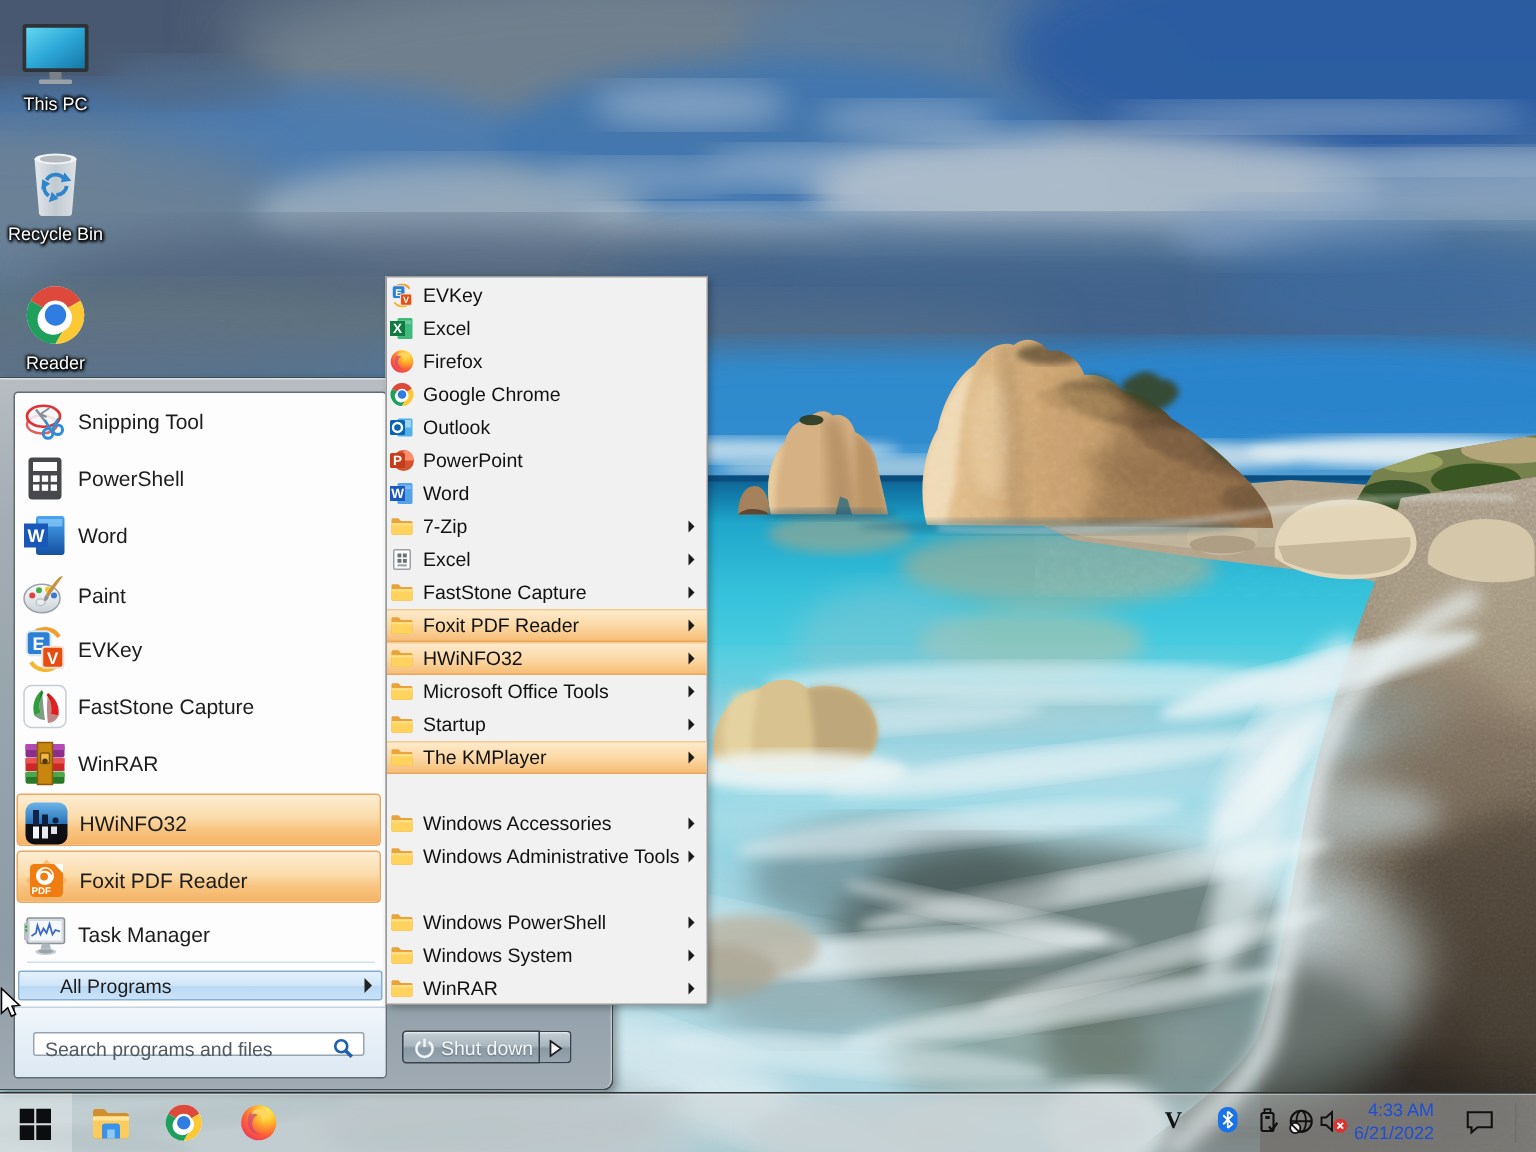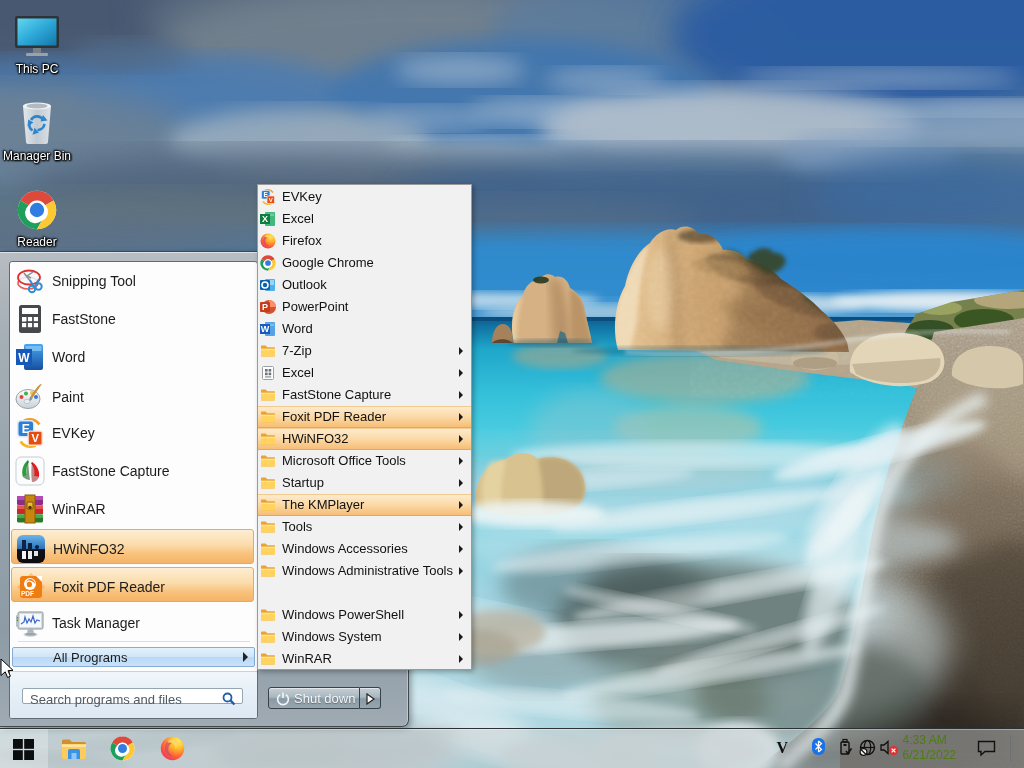--- a/index.html
+++ b/index.html
@@ -17,21 +17,21 @@
   #smpanel { position:absolute; left:9px; top:9px; width:249px; height:458px;
     background:#fdfdfd; border:1px solid #636b72; border-radius:3px; overflow:hidden; }
   .smitem { position:absolute; left:1px; width:243px; height:38px; }
   .smitem .ic { position:absolute; left:4px; top:4px; width:30px; height:30px; }
   .smitem .tx { position:absolute; left:41px; top:0; line-height:38px; font-size:14px; color:#1c1c1c; white-space:nowrap;text-align:right; }
   .hirow { background:linear-gradient(180deg,#fdedd3 0%, #fbdcab 45%, #f8c47f 70%, #f5b367 100%);
     border:1px solid #eca760; border-radius:3px; height:35px !important; margin-top:1px; }
   #allprog { position:absolute; left:2px; top:385px; width:243px; height:20px;
     background:linear-gradient(180deg,#e4f1fc 0%, #d0e5f8 50%, #b9d8f4 51%, #cae2f8 100%);
     border:1px solid #84aed6; border-radius:2px; font-size:13px; color:#1c1c1c; }
-  #allprog span { position:absolute; left:40px; top:2px; }
+  #allprog span { position:absolute; left:27px; top:2px; }
   #allprog .arr { position:absolute; right:6px; top:4px; width:0; height:0;
     border-left:5px solid #222; border-top:5px solid transparent; border-bottom:5px solid transparent; }
   #smsep { position:absolute; left:8px; top:379px; width:232px; height:1px; background:#cfe0ef; }
   #searcharea { position:absolute; left:0; top:409px; width:247px; height:47px;
     background:linear-gradient(180deg,#f0f6fb, #dcE8f3); border-top:1px solid #c3d3e0; }
   #searchbox { position:absolute; left:12px; top:16px; width:221px; height:16px;
     background:#fff; border:1px solid #96a5b2; border-radius:2px; font-size:13px; color:#4f5a63; }
   #searchbox span { position:absolute; left:7px; top:3px; }
   
   #shutd { position:absolute; left:268px; top:435px; width:92px; height:22px;
@@ -51,21 +51,21 @@
   .fi .tx { position:absolute; left:24px; top:0; line-height:22px; font-size:13px; color:#111; white-space:nowrap; }
   .fi .arr { position:absolute; right:8px; top:7px; width:0; height:0;
     border-left:4px solid #1a1a1a; border-top:4px solid transparent; border-bottom:4px solid transparent; }
   .fhi { background:linear-gradient(180deg,#fdecd0 0%, #fbd9a6 50%, #f6bb72 100%); box-shadow:inset 0 1px 0 #f3c98e, inset 0 -1px 0 #eaa75c; }
   
   #taskbar { position:absolute; left:0; top:728px; width:1024px; height:40px;
     background:rgba(203,206,207,.46); border-top:1px solid #2c3134; box-shadow:inset 0 1px 0 rgba(255,255,255,.35); }
   #startbtn { position:absolute; left:0; top:0; width:48px; height:39px; background:rgba(255,255,255,.28); }
   .tbicon { position:absolute; top:6px; width:26px; height:26px; }
   #tray { position:absolute; right:0; top:0; height:39px; font-size:12px; color:#0a0a0a; }
-  #clock { position:absolute; right:68px; top:4px; text-align:left; line-height:15px; font-size:12px; color:#4d7c0f; }
+  #clock { position:absolute; right:68px; top:4px; text-align:right; line-height:15px; font-size:12px; color:#1d4ed8; }
 </style>
 </head>
 <body>
 
 <div class="abs" id="wall" style="left:0;top:0;width:1024px;height:768px;">
 <svg width="1024" height="768" viewBox="0 0 1024 768">
 <defs>
   <linearGradient id="skyg" x1="0" y1="0" x2="0" y2="1">
     <stop offset="0" stop-color="#416090"></stop>
     <stop offset="0.18" stop-color="#54779f"></stop>
@@ -322,21 +322,21 @@
 <path d="M12,21 A7,7 0 0 1 24,20.6"></path>
 <path d="M25.5,25 A7,7 0 0 1 18.5,31"></path>
 <path d="M13.5,31.5 A7,7 0 0 1 10.6,24"></path>
 </g>
 <g fill="#2e85cc">
 <path d="M24,16 L28.5,21.5 L21.5,22.5 Z"></path>
 <path d="M20,33.5 L13.5,35.8 L15.5,28.8 Z"></path>
 <path d="M9.2,20.5 L8.5,27.5 L14.5,23.5 Z"></path>
 </g>
 </svg></div>
-  <div class="lbl">Manager Bin</div>
+  <div class="lbl">Recycle Bin</div>
 </div>
 <div class="dicon" style="left:-1px;top:188px;">
   <div style="height:44px;"><svg width="40" height="40" viewBox="0 0 48 48" style="margin-top:2px;">
 <circle cx="24" cy="24" r="23" fill="#fff"></circle>
 <path d="M4.08,12.5 A23,23 0 0 1 43.92,12.5 L33.96,18.25 A11.5,11.5 0 0 0 14.04,18.25 Z" fill="#dd4a3c"></path>
 <path d="M4.08,12.5 A23,23 0 0 0 24,47 L29.75,37 A11.5,11.5 0 0 1 14.04,18.25 Z" fill="#1ea05c"></path>
 <path d="M24,47 A23,23 0 0 0 43.92,12.5 L33.96,18.25 A11.5,11.5 0 0 1 29.75,37 Z" fill="#fcc934"></path>
 <circle cx="24" cy="24" r="11" fill="#fff"></circle>
 <circle cx="24" cy="24" r="8.6" fill="#2f7de0"></circle>
 </svg></div>
@@ -365,21 +365,21 @@
 <g fill="#fff">
 <path d="M7,13 h4.4 v4.4 l-4.4,-4.4 Z M7,13.6 v3.8 h3.8 Z"></path>
 <rect x="7" y="13" width="4.2" height="4.2"></rect>
               <rect x="12.9" y="13" width="4.2" height="4.2"></rect>
               <rect x="18.8" y="13" width="4.2" height="4.2"></rect>
 <rect x="7" y="19" width="4.2" height="4.2"></rect>
               <rect x="12.9" y="19" width="4.2" height="4.2"></rect>
               <rect x="18.8" y="19" width="4.2" height="4.2"></rect>
 </g>
 </svg></div>
-        <div class="tx">FastStone</div>
+        <div class="tx">PowerShell</div>
       </div>
     <div class="smitem" style="top:76px;">
         <div class="ic"><svg width="30" height="30" viewBox="0 0 30 30">
 <defs>
               <linearGradient id="wpg" x1="0" y1="0" x2="0" y2="1">
 <stop offset="0" stop-color="#4aa5f0"></stop>
                 <stop offset="1" stop-color="#1450a0"></stop>
               </linearGradient>
             </defs>
 <rect x="9" y="2" width="19" height="26" rx="2" fill="url(#wpg)"></rect>
@@ -662,29 +662,20 @@
     </div>
 <div class="fi fhi" style="top:309px;">
       <div class="ic"><svg width="16" height="16" viewBox="0 0 16 16">
 <path d="M1,3.5 C1,2.9 1.4,2.5 2,2.5 L5.6,2.5 L7.4,4.3 L14,4.3 C14.6,4.3 15,4.7 15,5.3 L15,12.5 C15,13.1 14.6,13.5 14,13.5 L2,13.5 C1.4,13.5 1,13.1 1,12.5 Z" fill="#e8a33d"></path>
 <path d="M1,5.8 L15,5.8 L15,12.5 C15,13.1 14.6,13.5 14,13.5 L2,13.5 C1.4,13.5 1,13.1 1,12.5 Z" fill="#ffd35e"></path>
 <path d="M1,5.8 L15,5.8 L15,7.2 L1,7.2 Z" fill="#ffe28a"></path>
 </svg></div>
       <div class="tx">The KMPlayer</div>
       <div class="arr"></div>
     </div>
-<div class="fi" style="top:331px;">
-      <div class="ic"><svg width="16" height="16" viewBox="0 0 16 16">
-<path d="M1,3.5 C1,2.9 1.4,2.5 2,2.5 L5.6,2.5 L7.4,4.3 L14,4.3 C14.6,4.3 15,4.7 15,5.3 L15,12.5 C15,13.1 14.6,13.5 14,13.5 L2,13.5 C1.4,13.5 1,13.1 1,12.5 Z" fill="#e8a33d"></path>
-<path d="M1,5.8 L15,5.8 L15,12.5 C15,13.1 14.6,13.5 14,13.5 L2,13.5 C1.4,13.5 1,13.1 1,12.5 Z" fill="#ffd35e"></path>
-<path d="M1,5.8 L15,5.8 L15,7.2 L1,7.2 Z" fill="#ffe28a"></path>
-</svg></div>
-      <div class="tx">Tools</div>
-      <div class="arr"></div>
-    </div>
 <div class="fi" style="top:353px;">
       <div class="ic"><svg width="16" height="16" viewBox="0 0 16 16">
 <path d="M1,3.5 C1,2.9 1.4,2.5 2,2.5 L5.6,2.5 L7.4,4.3 L14,4.3 C14.6,4.3 15,4.7 15,5.3 L15,12.5 C15,13.1 14.6,13.5 14,13.5 L2,13.5 C1.4,13.5 1,13.1 1,12.5 Z" fill="#e8a33d"></path>
 <path d="M1,5.8 L15,5.8 L15,12.5 C15,13.1 14.6,13.5 14,13.5 L2,13.5 C1.4,13.5 1,13.1 1,12.5 Z" fill="#ffd35e"></path>
 <path d="M1,5.8 L15,5.8 L15,7.2 L1,7.2 Z" fill="#ffe28a"></path>
 </svg></div>
       <div class="tx">Windows Accessories</div>
       <div class="arr"></div>
     </div>
 <div class="fi" style="top:375px;">

